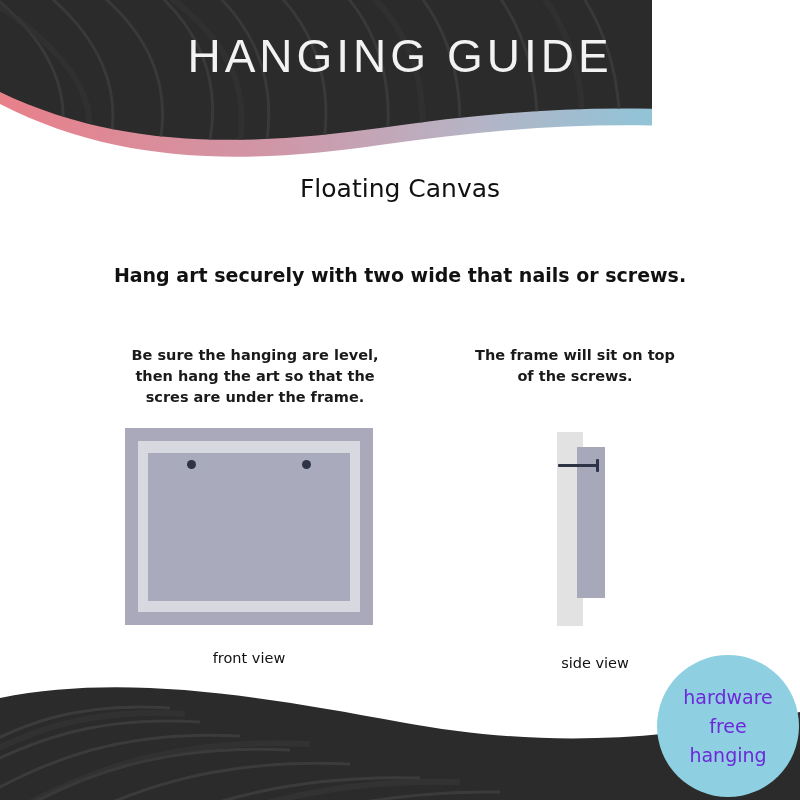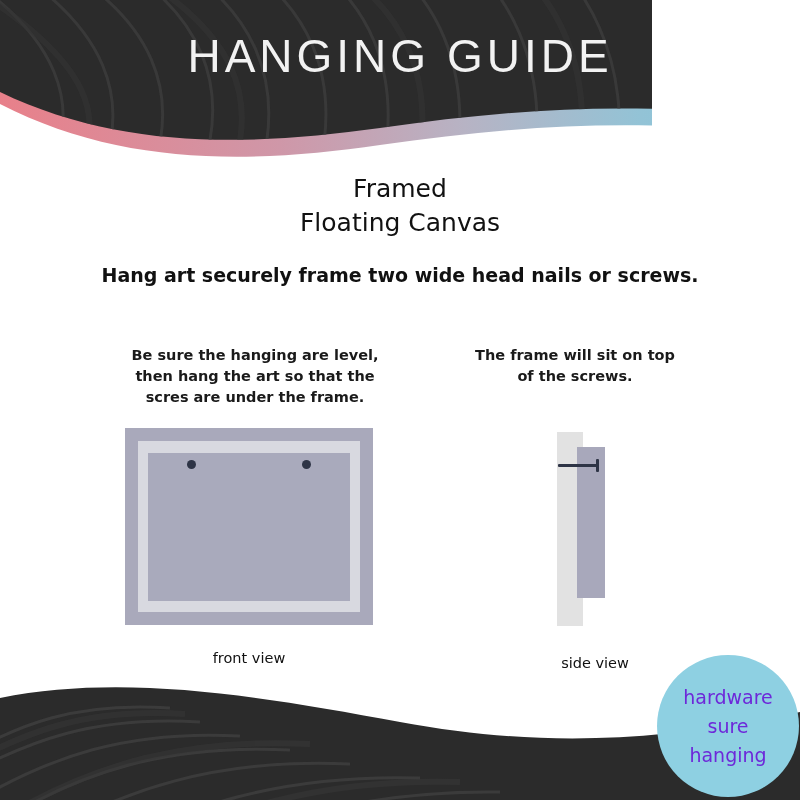--- a/index.html
+++ b/index.html
@@ -272,25 +272,24 @@
         <path d="M300,-50 C405,-5 445,80 410,200"></path>
         <path d="M480,-55 C555,-20 600,70 575,185"></path>
         <path d="M660,-55 C705,-30 755,58 745,160"></path>
       </g>
     </svg>
 
     <div class="header-title">HANGING GUIDE</div>
   </div>
 
   <div class="product-title">
-    <span>Framed</span>
     <span class="line2">Floating Canvas</span>
   </div>
 
-  <div class="subtitle">Hang art securely frame two wide head nails or screws.</div>
+  <div class="subtitle">Hang art securely with two wide that nails or screws.</div>
 
   <div class="caption caption-left">
     <span>Be sure the hanging are level,</span>
     <span>then hang the art so that the</span>
     <span>scres are under the frame.</span>
   </div>
 
   <div class="caption caption-right">
     <span>The frame will sit on top</span>
     <span>of the screws.</span>
@@ -345,17 +344,17 @@
         <path d="M0,170 C95,112 190,88 310,94"></path>
         <path d="M120,215 C215,160 320,128 460,132"></path>
         <path d="M310,236 C400,192 500,160 630,158"></path>
         <path d="M540,248 C630,214 720,184 820,176"></path>
       </g>
     </svg>
   </div>
 
   <div class="badge">
     <span>hardware</span>
-    <span>sure</span>
+    <span>free</span>
     <span>hanging</span>
   </div>
 
 </div>
 
 </body></html>

